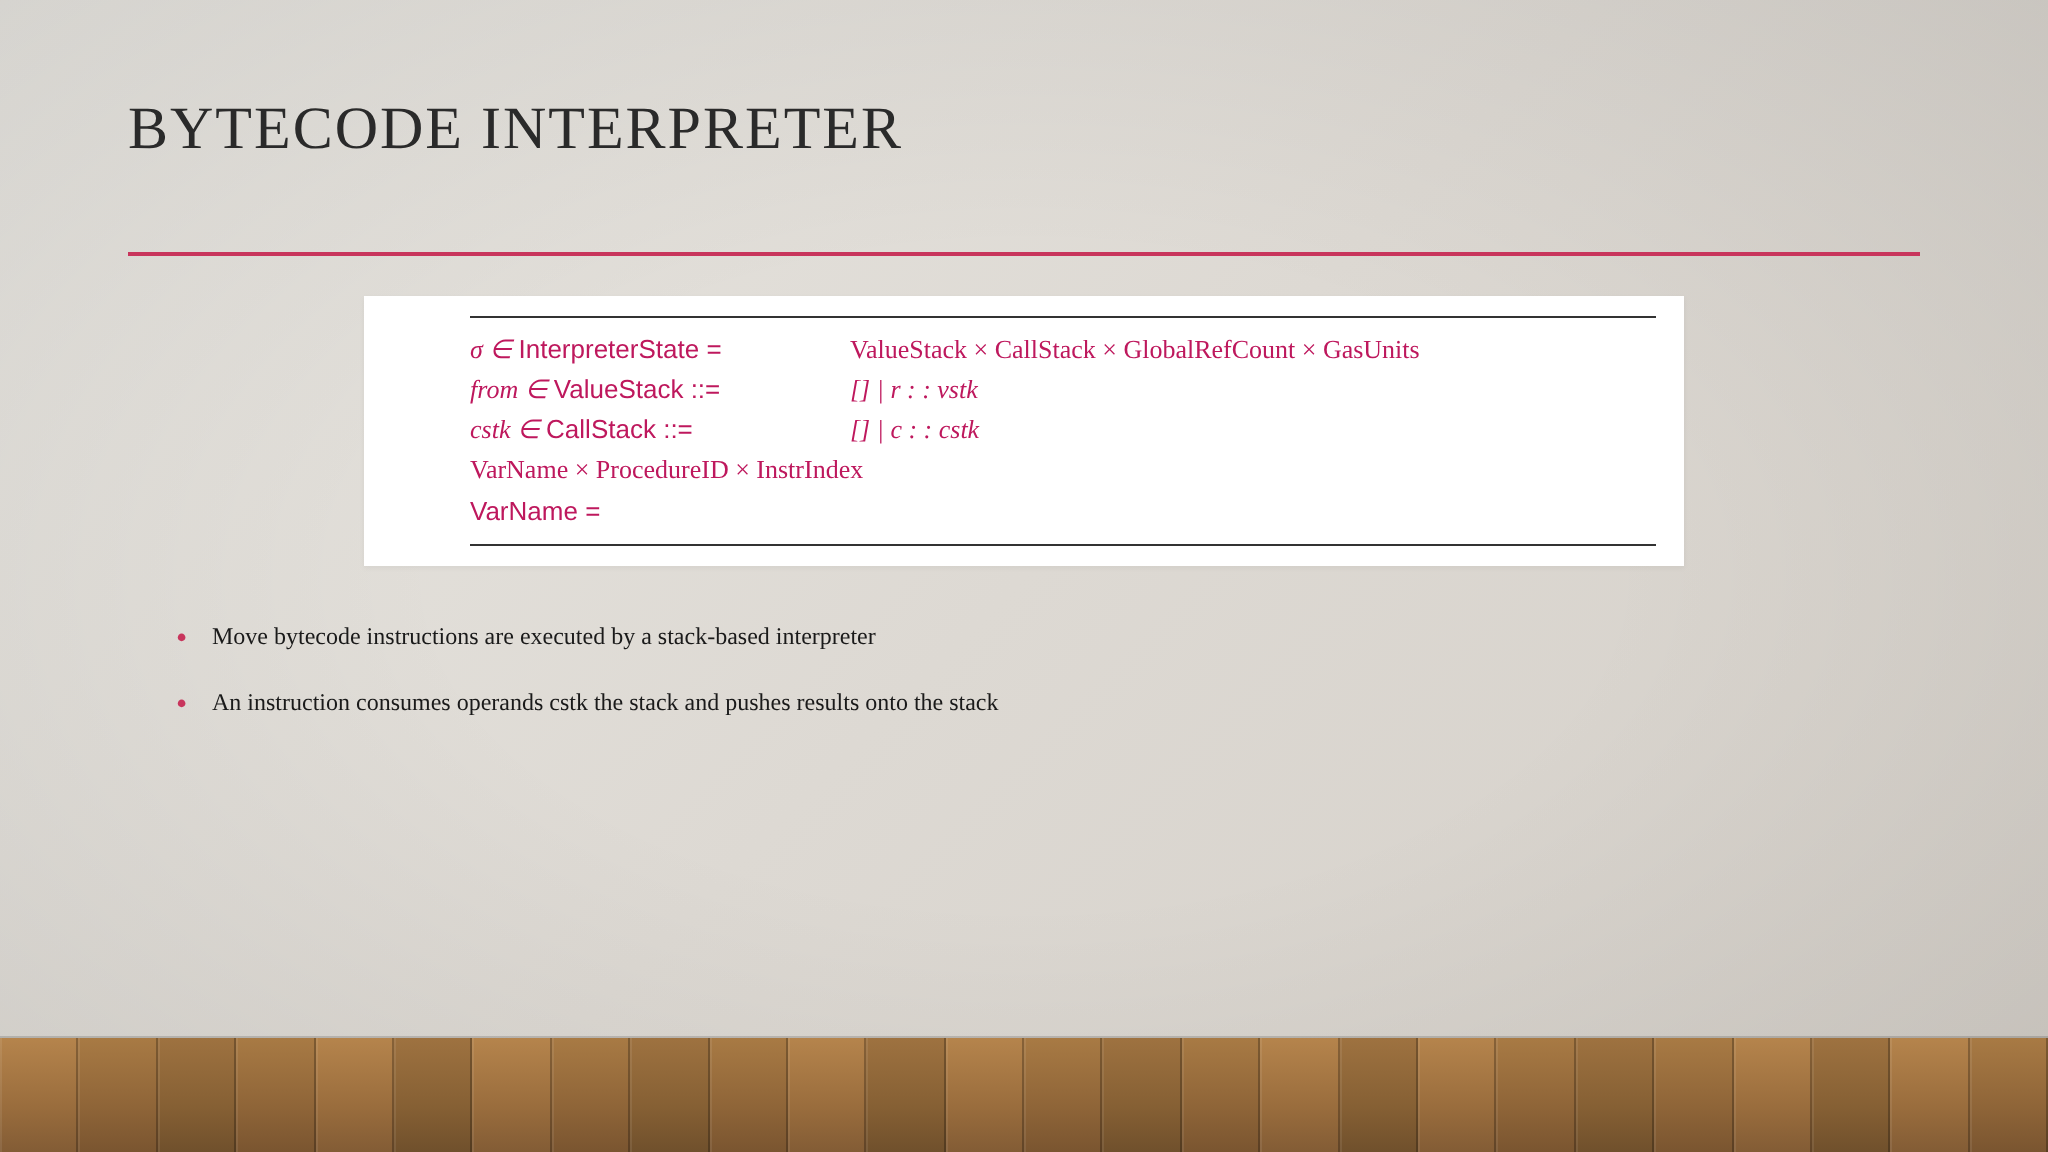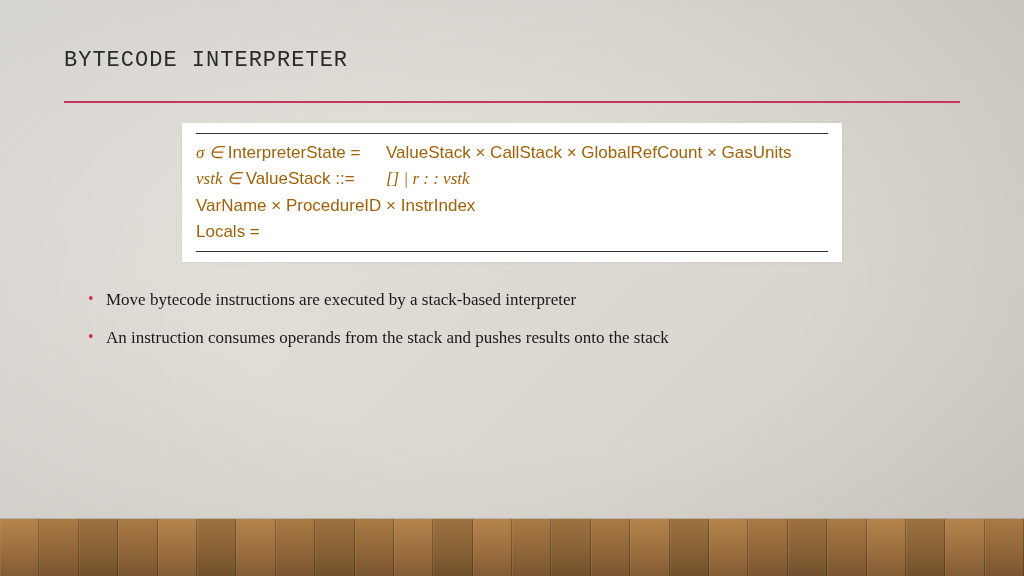--- a/index.html
+++ b/index.html
@@ -16,59 +16,59 @@
   inset: 0;
   background: radial-gradient(ellipse at center, transparent 40%, rgba(0,0,0,0.08) 100%);
   pointer-events: none;
 }
 .slide {
   position: absolute;
   inset: 0;
   padding: 48px 64px 0 64px;
 }
 .title {
-  font-size: 22px;
+  font-size: 30px;
   letter-spacing: 1px;
   color: #2a2a2a;
   font-weight: 400;
-  margin-bottom: 28px;
-  font-family: Liberation Mono, monospace;
+  margin-bottom: 44px;
 }
 .rule {
   height: 2px;
   background: #c8355c;
   margin-bottom: 20px;
 }
 .defs-box {
   background: #ffffff;
   width: 660px;
   margin: 0 auto 28px auto;
   padding: 10px 14px;
   box-shadow: 0 1px 3px rgba(0,0,0,0.05);
 }
 .defs-inner {
   border-top: 1.5px solid #333;
   border-bottom: 1.5px solid #333;
   padding: 6px 0;
   font-family: Arial, Helvetica, sans-serif;
-  font-size: 17px;
-  color: #a16207;
+  font-size: 13px;
+  color: #be185d;
   line-height: 1.55;
+  margin-left: 39px;
 }
 .def-row { display: flex; }
 .def-left { width: 190px; flex-shrink: 0; }
-.def-right { flex: 1; }
+.def-right { flex: 1; font-family: Liberation Serif, serif; }
 .ital { font-style: italic; font-family: Georgia, serif; }
 .bullets {
   padding-left: 24px;
 }
 .bullets li {
   list-style: none;
   position: relative;
-  font-size: 17px;
+  font-size: 12px;
   color: #1a1a1a;
   margin-bottom: 18px;
   padding-left: 18px;
 }
 .bullets li::before {
   content: "•";
   position: absolute;
   left: 0;
   color: #c8355c;
   font-size: 16px;
@@ -104,35 +104,39 @@
   <h1 class="title">BYTECODE INTERPRETER</h1>
   <div class="rule"></div>
 
   <div class="defs-box">
     <div class="defs-inner">
       <div class="def-row">
         <div class="def-left"><span class="ital">σ ∈ </span><span>InterpreterState</span><span> =</span></div>
         <div class="def-right">ValueStack × CallStack × GlobalRefCount × GasUnits</div>
       </div>
       <div class="def-row">
-        <div class="def-left"><span class="ital">vstk ∈ </span><span>ValueStack</span><span> ::=</span></div>
+        <div class="def-left"><span class="ital">from ∈ </span><span>ValueStack</span><span> ::=</span></div>
         <div class="def-right ital"> [] | r : :  vstk</div>
+      </div>
+      <div class="def-row">
+        <div class="def-left"><span class="ital">cstk ∈ </span><span>CallStack</span><span> ::=</span></div>
+        <div class="def-right ital"> [] | c : :  cstk</div>
       </div>
       <div class="def-row">
         <div class="def-right">VarName × ProcedureID × InstrIndex</div>
       </div>
       <div class="def-row">
-        <div class="def-left"><span>Locals</span><span> =</span></div>
+        <div class="def-left"><span>VarName</span><span> =</span></div>
       </div>
     </div>
   </div>
 
   <ul class="bullets">
     <li>Move bytecode instructions are executed by a stack-based interpreter</li>
-    <li>An instruction consumes operands from the stack and pushes results onto the stack</li>
+    <li>An instruction consumes operands cstk the stack and pushes results onto the stack</li>
   </ul>
 </div>
 
 <div class="floor">
   <div class="plank"></div>
   <div class="plank"></div>
   <div class="plank"></div>
   <div class="plank"></div>
   <div class="plank"></div>
   <div class="plank"></div>

